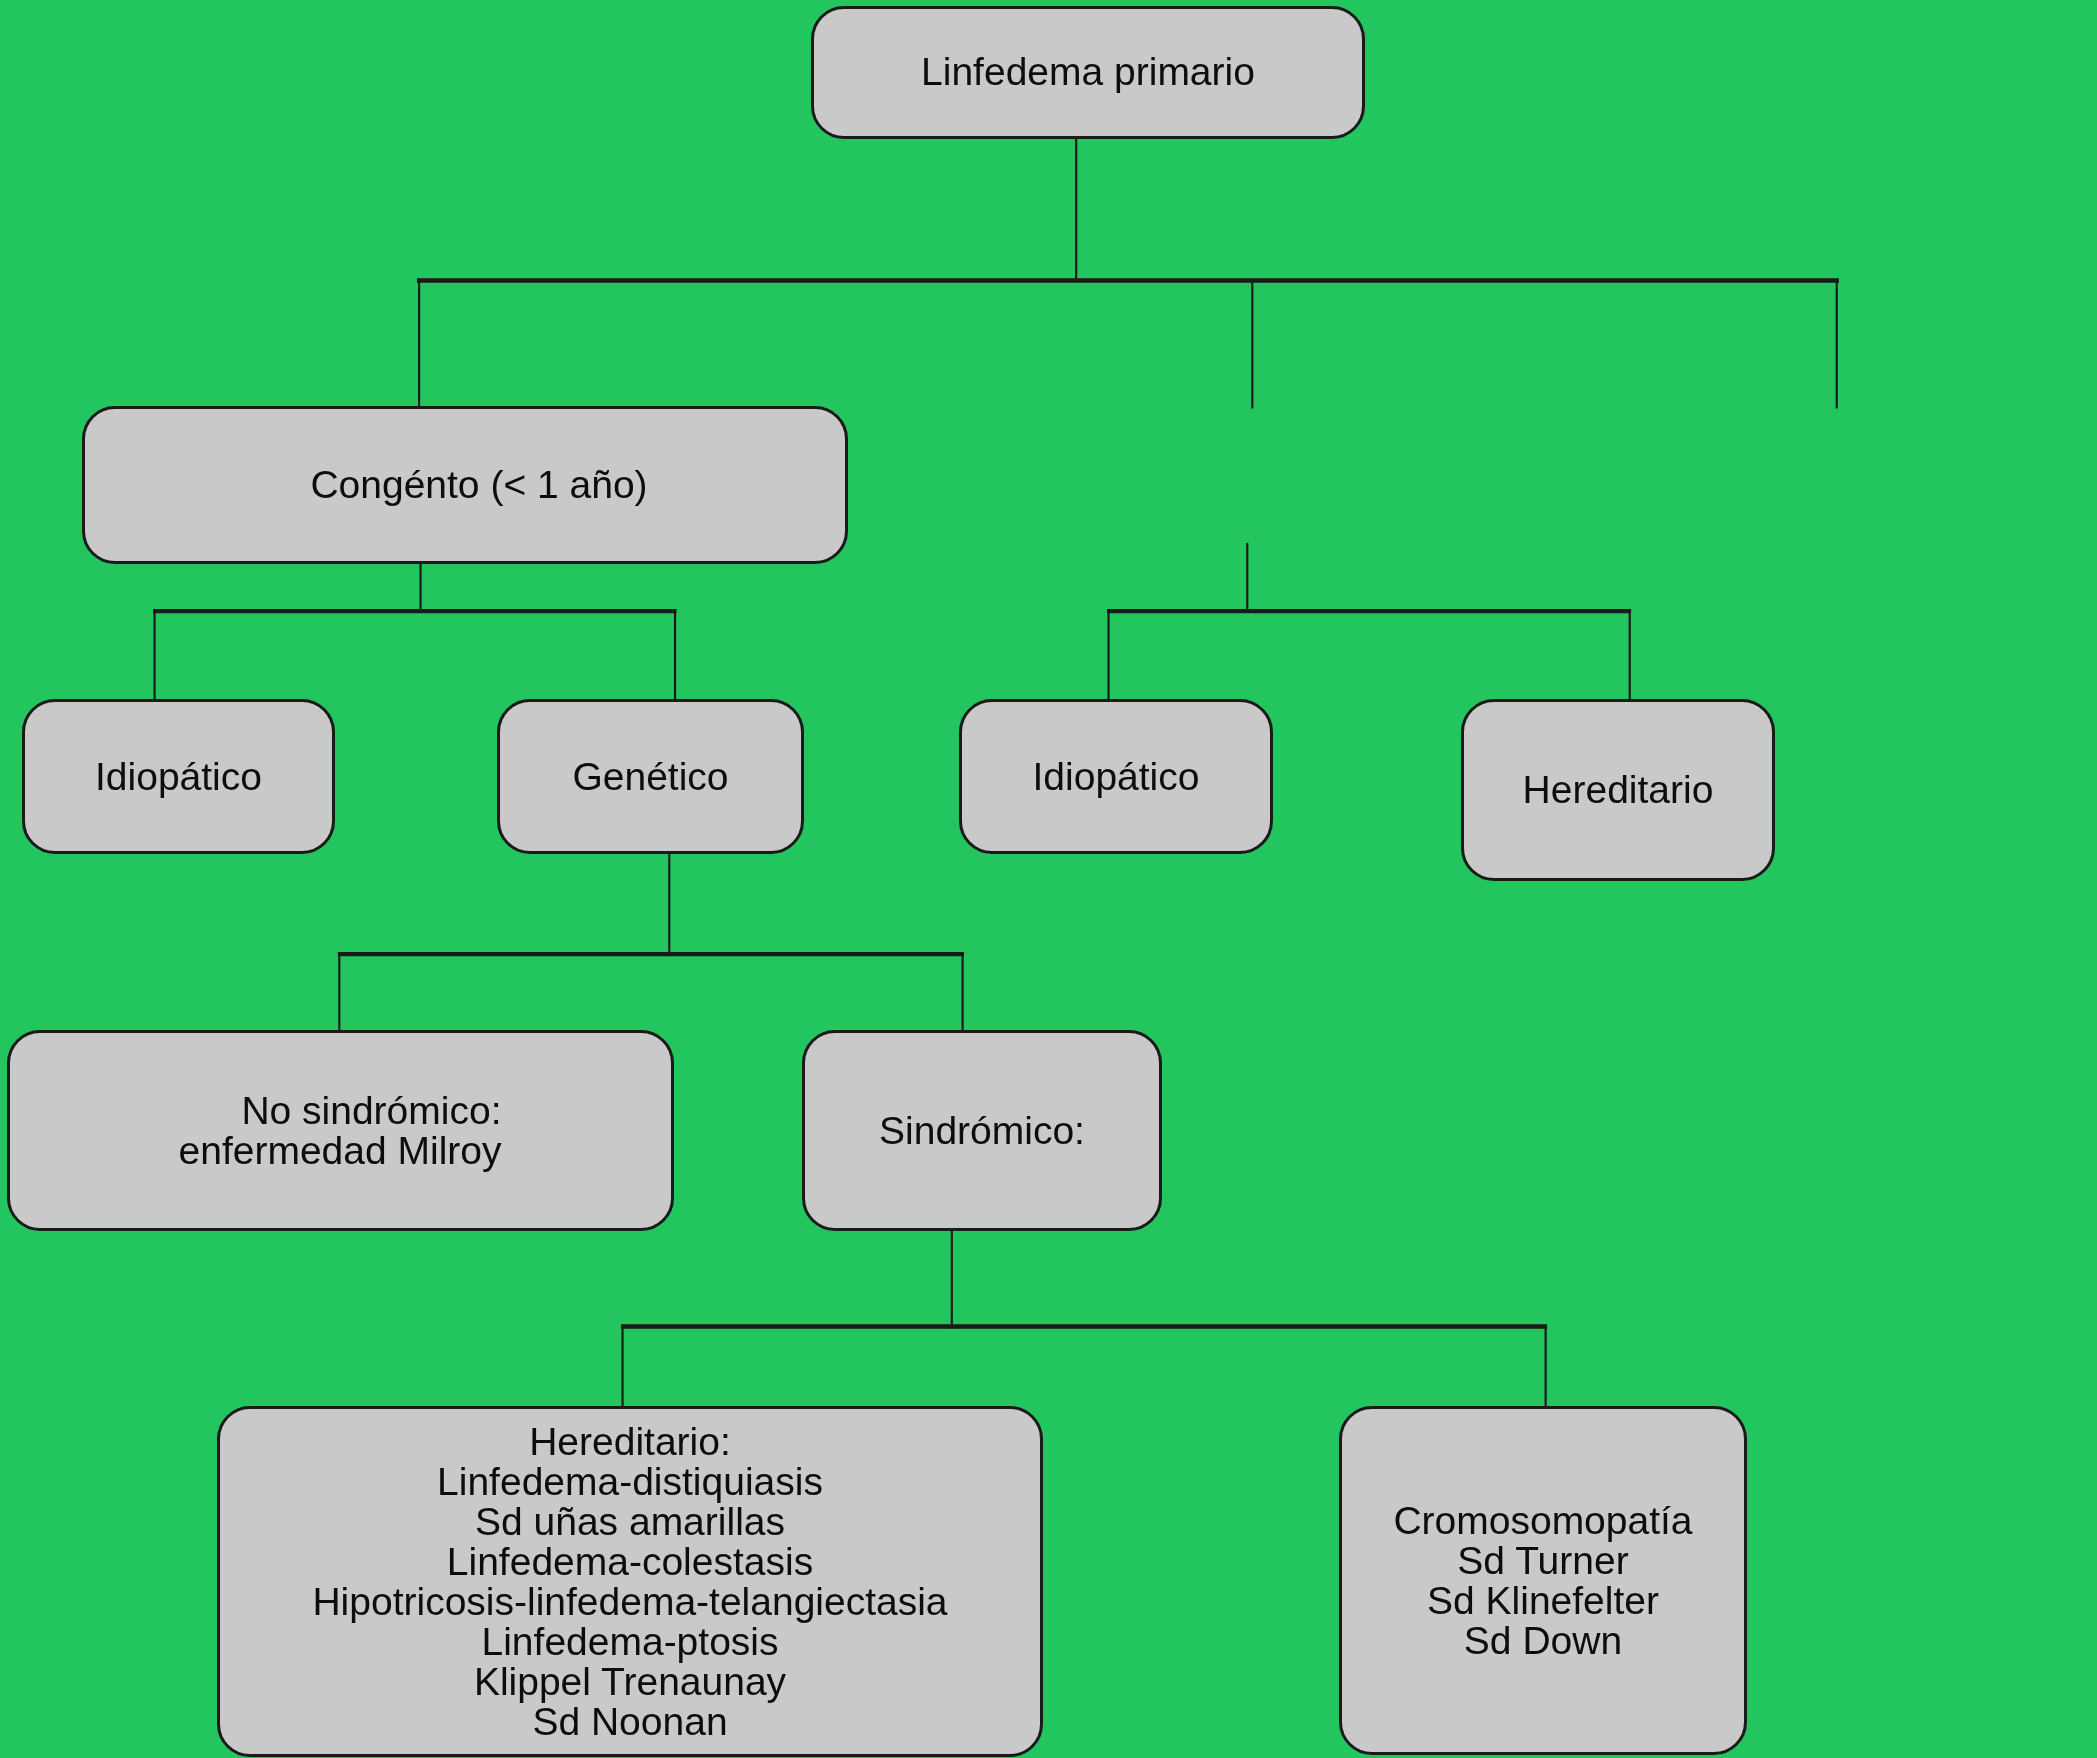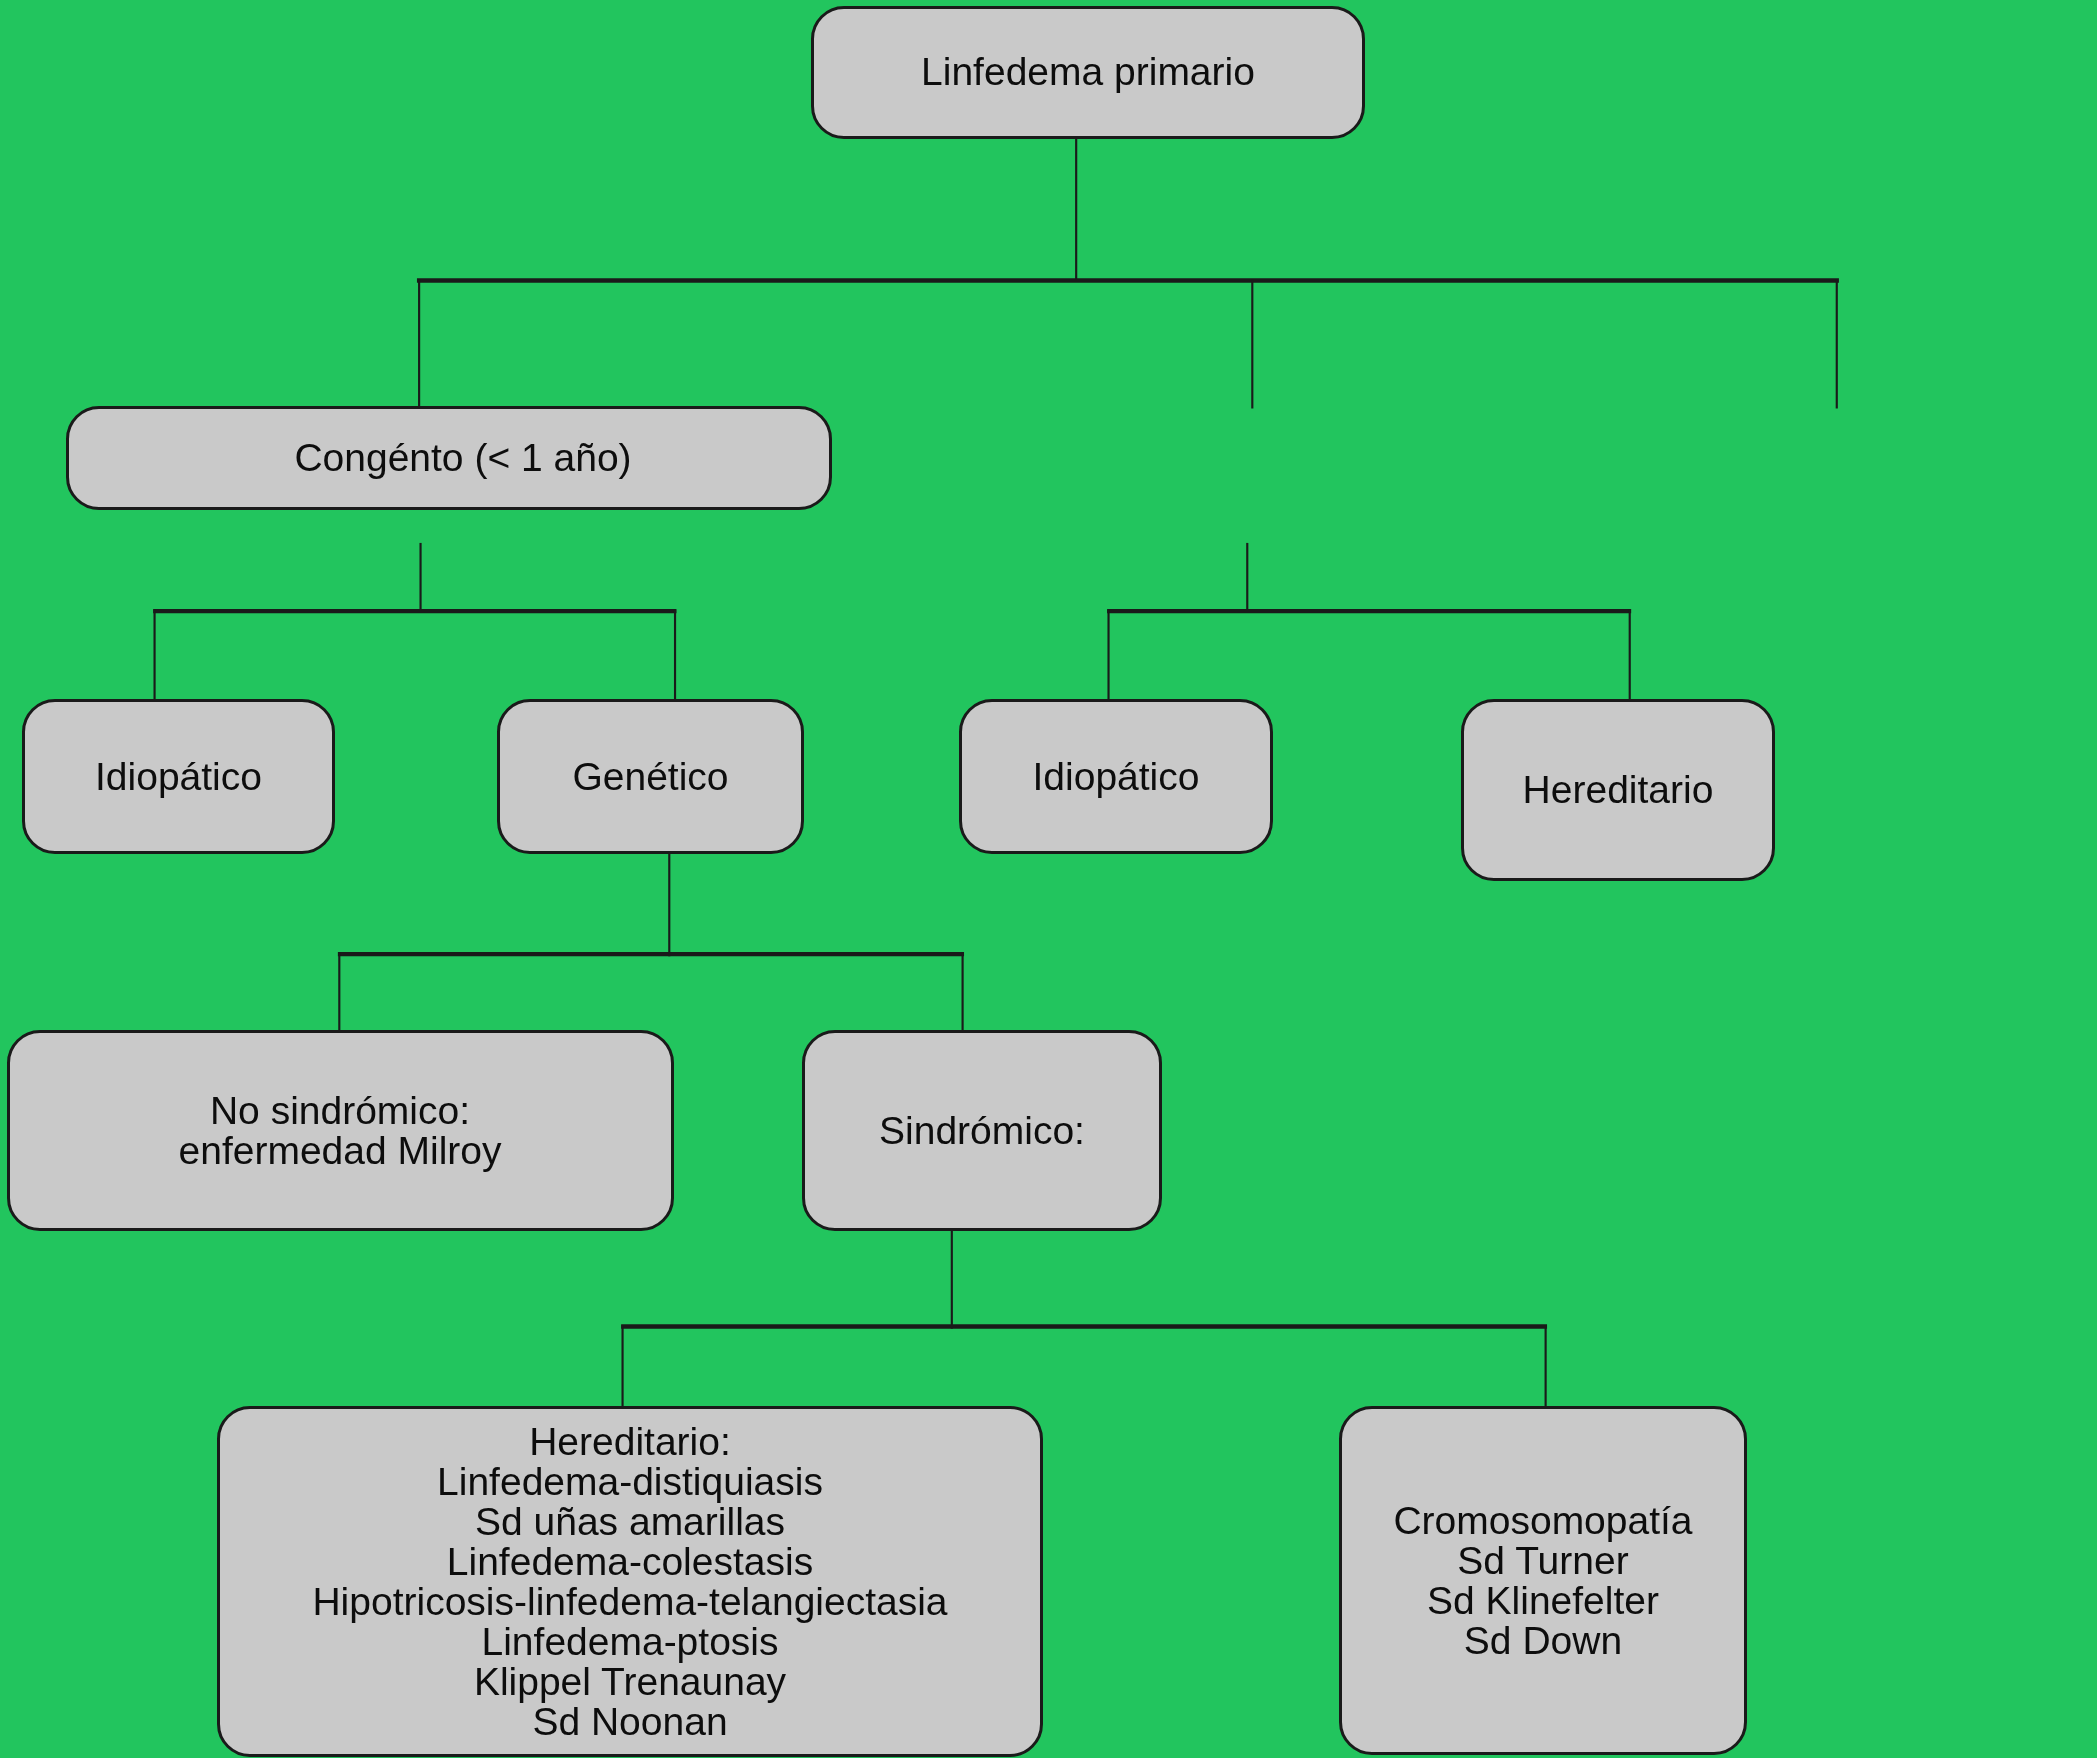--- a/index.html
+++ b/index.html
@@ -28,31 +28,31 @@
     text-align: center;
     font-size: 39px;
     line-height: 42px;
     overflow: hidden;
   }
   .node .lines { display: block; }
   .node .line { display: block; line-height: 40px; }
   
   .n-root           { left: 811px; top: 5.8px;    width: 554px;  height: 133px; }
   
-  .n-congenito      { left: 66px;  top: 406px;  width: 766px; height: 104px; padding-left: 28px; }
+  .n-congenito      { left: 82px;  top: 406px;  width: 766px; height: 158px; padding-left: 28px; }
   .n-precoz         { left: 1005px; top: 406px;  width: 532px;  height: 138px; }
   .n-tardio         { left: 1579px; top: 406px;  width: 508px;  height: 137px; }
   
   .n-idiopatico1    { left: 22px;   top: 699px;  width: 313px;  height: 155px; }
   .n-genetico       { left: 497px;  top: 699px;  width: 307px;  height: 155px; }
   .n-idiopatico2    { left: 959px; top: 699px;  width: 314px;  height: 155px; }
   .n-hereditario    { left: 1461px; top: 699px;  width: 314px;  height: 182px; }
   
   .n-nosindromico   { left: 6.5px;    top: 1030px; width: 667px;  height: 201px;
-                      justify-content: flex-start; text-align: center; padding-left: 169px; }
+                      justify-content: flex-start; text-align: right; padding-left: 169px; }
   .n-sindromico     { left: 802px; top: 1030px; width: 360px;  height: 201px; }
   
   .n-hereditariolist{ left: 217px;  top: 1406px; width: 826px; height: 351px; }
   .n-cromosomopatia { left: 1339px; top: 1406px; width: 408px;  height: 349px; }
 </style>
 </head>
 <body>
 
 <div id="canvas">
 

